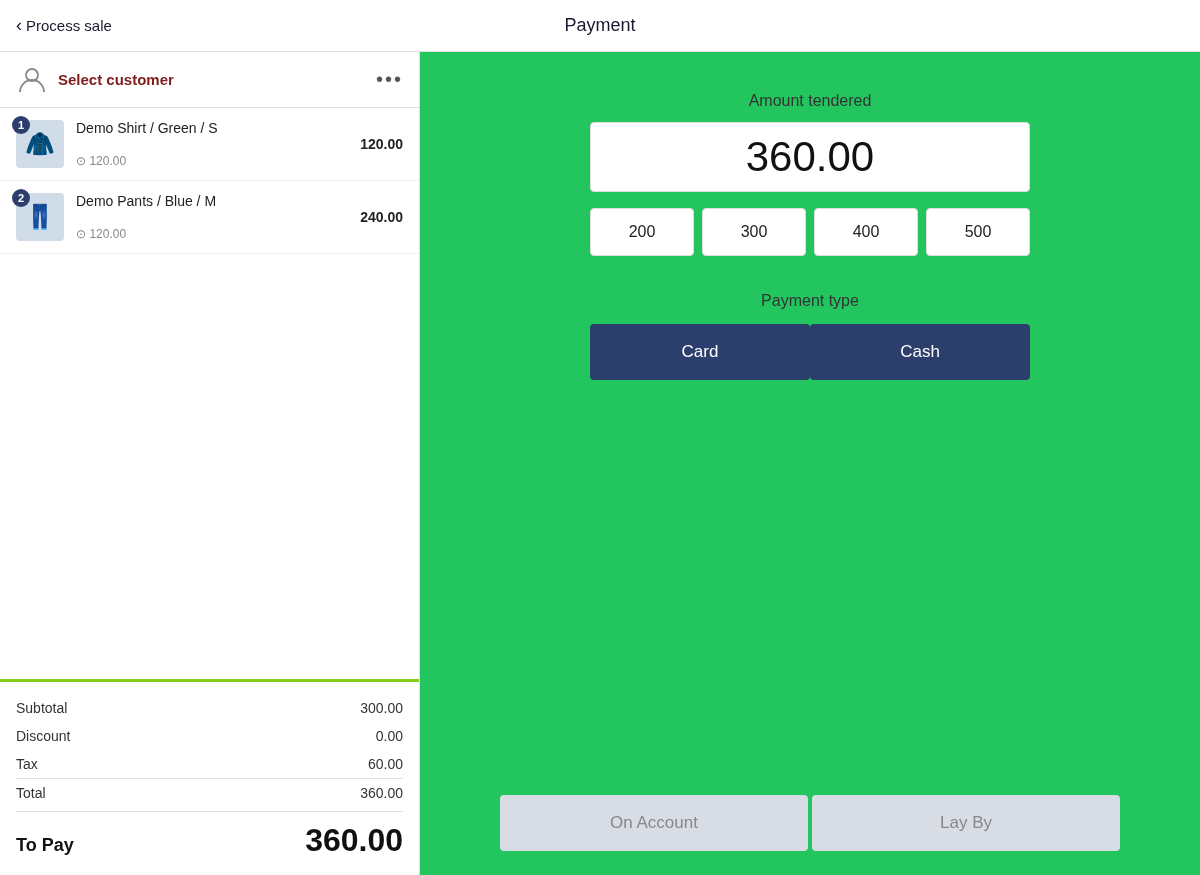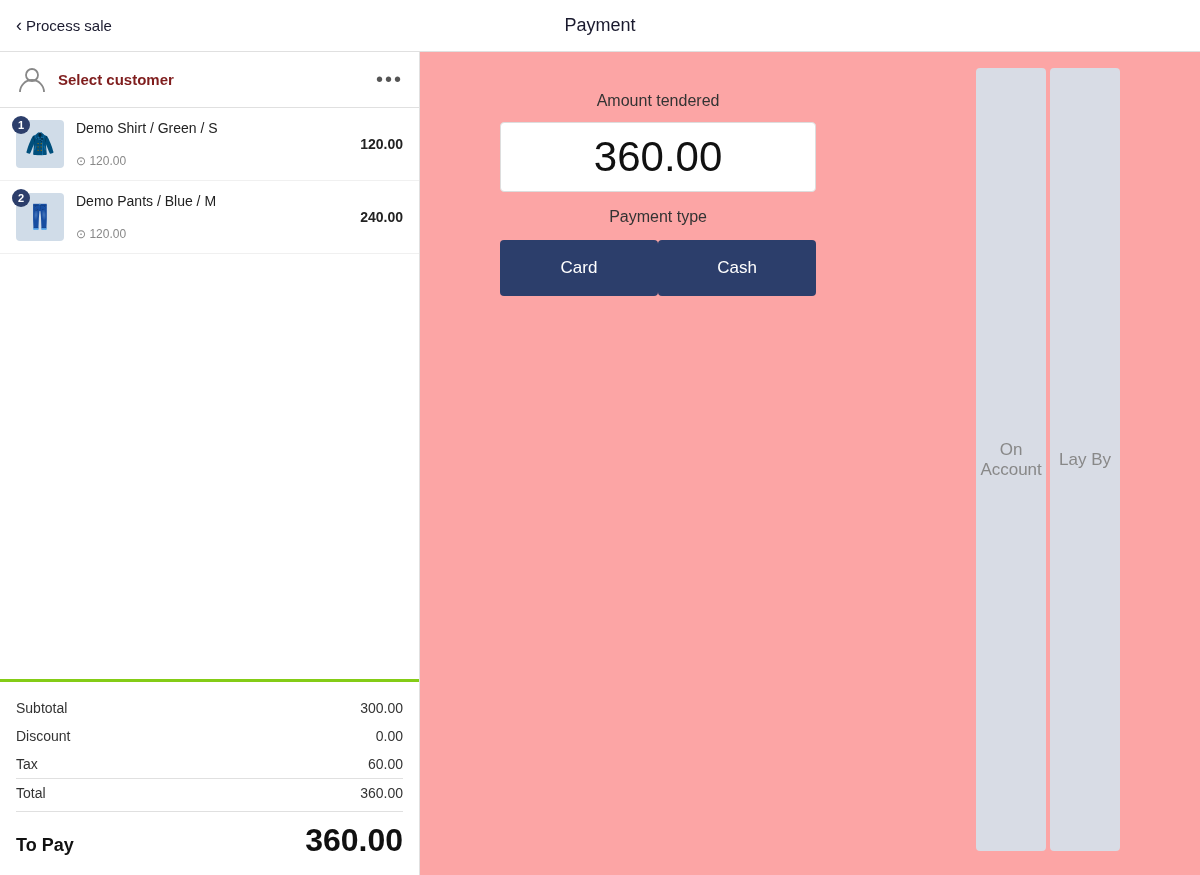--- a/index.html
+++ b/index.html
@@ -186,23 +186,23 @@
     }
     .to-pay-amount {
       font-size: 32px;
       font-weight: 700;
       color: #111;
     }
 
     
     .right-panel {
       flex: 1;
-      background: #fca5a5;
-      display: flex;
-      flex-direction: row;
+      background: #22c55e;
+      display: flex;
+      flex-direction: column;
       position: relative;
     }
 
     .payment-area {
       flex: 1;
       display: flex;
       flex-direction: column;
       align-items: center;
       padding: 40px 80px 20px;
     }
@@ -369,20 +369,26 @@
   <div class="right-panel">
 
     <div class="payment-area">
 
       <div class="amount-tendered-label">Amount tendered</div>
 
       <div class="amount-input-box">
         <span class="amount-display">360.00</span>
       </div>
 
+      <div class="quick-amounts">
+        <button class="quick-amount-btn">200</button>
+        <button class="quick-amount-btn">300</button>
+        <button class="quick-amount-btn">400</button>
+        <button class="quick-amount-btn">500</button>
+      </div>
 
       <div class="payment-type-label">Payment type</div>
 
       <div class="payment-type-btns">
         <button class="payment-type-btn">Card</button>
         <button class="payment-type-btn">Cash</button>
       </div>
 
     </div>
 

